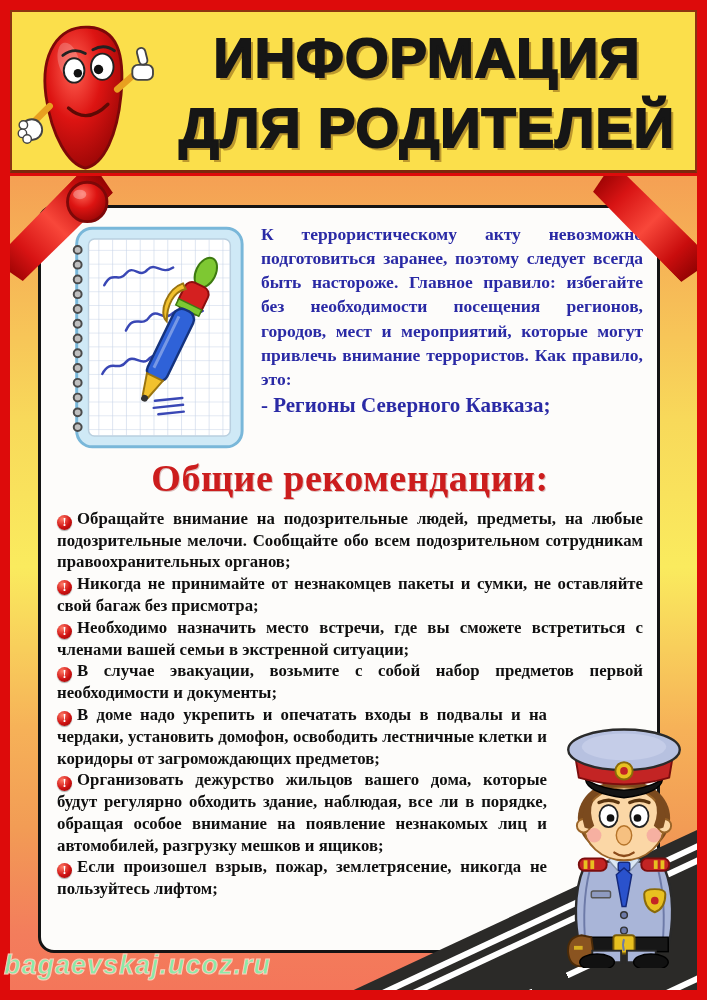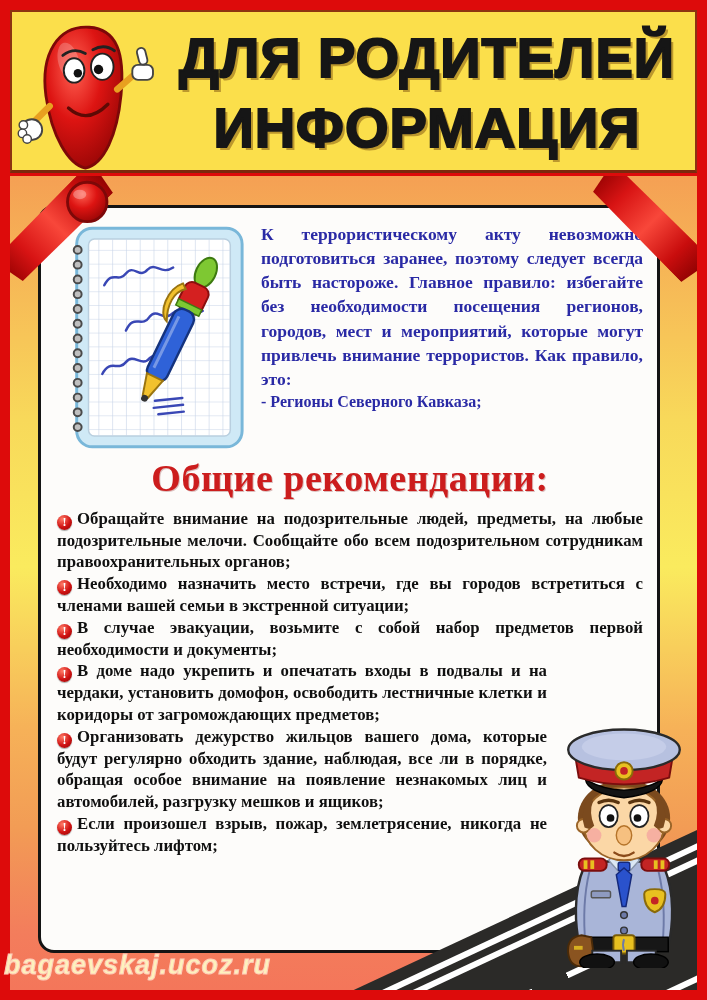--- a/index.html
+++ b/index.html
@@ -27,21 +27,21 @@
           background:linear-gradient(90deg,#9a0202 0%,#d81414 22%,#f8473a 50%,#c90d0d 78%,#8c0101 100%);
           clip-path:polygon(0 4%,100% 0,95% 100%,5% 96%);
           box-shadow:0 2px 3px rgba(80,0,0,.4);}
   .ribbon-tl{left:-25px;top:29px;transform:rotate(-45deg);}
   .ribbon-tr{left:570px;top:29px;transform:rotate(45deg);}
   
   .notebook-wrap{float:left;width:192px;height:232px;margin:2px 12px 4px 0;}
   
   .intro-par{font-size:17.5px;font-weight:bold;color:#2a2aa5;line-height:1.38;
           text-align:justify;margin:2px 0 0 0;}
-  .intro-item{font-size:16px;font-weight:bold;color:#2a2aa5;line-height:1.38;text-align:justify;}
+  .intro-item{font-size:21px;font-weight:bold;color:#2a2aa5;line-height:1.38;text-align:justify;}
   
   .rec-heading{clear:both;text-align:center;font-size:38px;font-weight:bold;color:#cc1d1d;
           line-height:1.1;margin:6px 0 8px 0;letter-spacing:.5px;
           text-shadow:1px 1px 0 rgba(120,0,0,.25);font-family:Liberation Serif, serif;}
   
   .rec-item{font-size:16.8px;font-weight:bold;color:#101010;line-height:1.29;text-align:justify;}
   .bullet{display:inline-block;width:15px;height:15px;border-radius:50%;
           background:radial-gradient(circle at 35% 28%,#ff7a66,#d01212 55%,#8a0404);
           color:#fff;font:bold 12px/15px "Liberation Serif",serif;text-align:center;
           margin-right:5px;vertical-align:-2px;box-shadow:0 1px 1px rgba(0,0,0,.35);}
@@ -51,32 +51,32 @@
           transform:rotate(-25deg);transform-origin:0 0;z-index:3;}
   .road .solid1{position:absolute;left:0;top:12px;width:100%;height:6px;background:#fff;}
   .road .solid2{position:absolute;left:0;top:25px;width:100%;height:6px;background:#fff;}
   .road .dash{position:absolute;left:0;top:74px;width:100%;height:6px;
           background:repeating-linear-gradient(90deg,#fff 0 38px,transparent 38px 76px);}
   .road .solid3{position:absolute;left:0;top:132px;width:100%;height:6px;background:#fff;}
   .road .solid4{position:absolute;left:0;top:145px;width:100%;height:6px;background:#fff;}
   .police{position:absolute;left:535px;top:542px;width:158px;height:250px;z-index:4;}
   
   .watermark{position:absolute;left:4px;top:950px;z-index:9;
-          font:bold italic 27px "Liberation Sans",sans-serif;color:#fef9c3;
+          font:bold italic 27px "Liberation Sans",sans-serif;color:#86efac;
           -webkit-text-stroke:1px #ffd2c0;opacity:.95;letter-spacing:1px;}
 </style>
 </head>
 <body>
 
 <div class="poster">
 
   <div class="header">
     <div class="title-wrap">
+      <div class="title-line">ИНФОРМАЦИЯ</div>
       <div class="title-line">ДЛЯ РОДИТЕЛЕЙ</div>
-      <div class="title-line">ИНФОРМАЦИЯ</div>
     </div>
   </div>
 
   <svg class="exclaim" viewBox="0 0 160 230">
     <defs>
       <radialGradient id="rg" cx="38%" cy="30%" r="80%">
         <stop offset="0%" stop-color="#ff6152"></stop>
           <stop offset="45%" stop-color="#dd1412"></stop>
           <stop offset="100%" stop-color="#8f0404"></stop>
       </radialGradient>
@@ -154,21 +154,22 @@
         </svg>
       </div>
 
       <p class="intro-par">К террористическому акту невозможно подготовиться заранее, поэтому следует всегда быть настороже. Главное правило: избегайте без необходимости посещения регионов, городов, мест и мероприятий, которые могут привлечь внимание террористов. Как правило, это:</p>
       <div class="intro-item">- Регионы Северного Кавказа;</div>
 
       <div class="rec-heading">Общие рекомендации:</div>
 
       <div class="rec-list">
         <div class="rec-item"><span class="bullet">!</span><span>Обращайте внимание на подозрительные людей, предметы, на любые подозрительные мелочи. Сообщайте обо всем подозрительном сотрудникам правоохранительных органов;</span></div>
-        <div class="rec-item"><span class="bullet">!</span><span>Необходимо назначить место встречи, где вы городов встретиться с членами вашей семьи в экстренной ситуации;</span></div>
+        <div class="rec-item"><span class="bullet">!</span><span>Никогда не принимайте от незнакомцев пакеты и сумки, не оставляйте свой багаж без присмотра;</span></div>
+        <div class="rec-item"><span class="bullet">!</span><span>Необходимо назначить место встречи, где вы сможете встретиться с членами вашей семьи в экстренной ситуации;</span></div>
         <div class="rec-item"><span class="bullet">!</span><span>В случае эвакуации, возьмите с собой набор предметов первой необходимости и документы;</span></div>
         <div class="rec-item"><span class="police-spacer"></span><span class="bullet">!</span><span>В доме надо укрепить и опечатать входы в подвалы и на чердаки, установить домофон, освободить лестничные клетки и коридоры от загромождающих предметов;</span></div>
         <div class="rec-item"><span class="bullet">!</span><span>Организовать дежурство жильцов вашего дома, которые будут регулярно обходить здание, наблюдая, все ли в порядке, обращая особое внимание на появление незнакомых лиц и автомобилей, разгрузку мешков и ящиков;</span></div>
         <div class="rec-item"><span class="bullet">!</span><span>Если произошел взрыв, пожар, землетрясение, никогда не пользуйтесь лифтом;</span></div>
 
       </div>
     </div>
 
     <div class="ribbon ribbon-tl"></div>
     <div class="ribbon ribbon-tr"></div>

